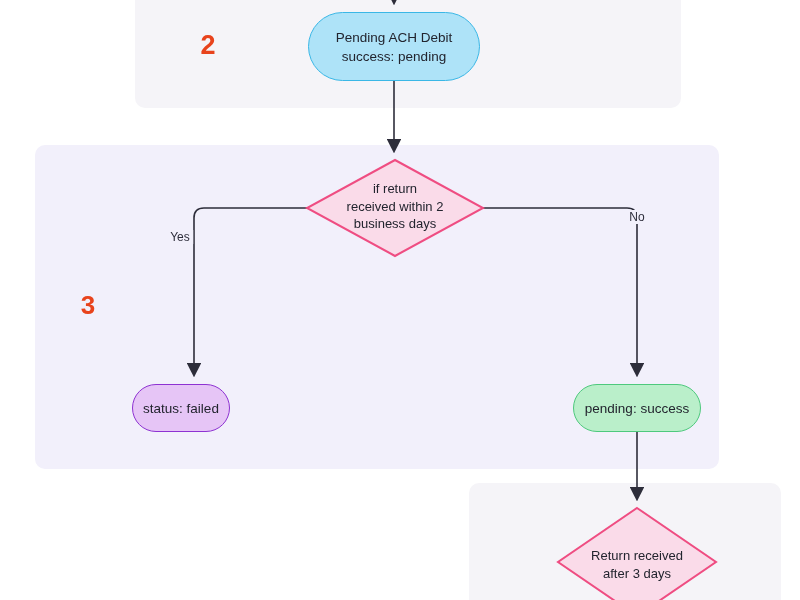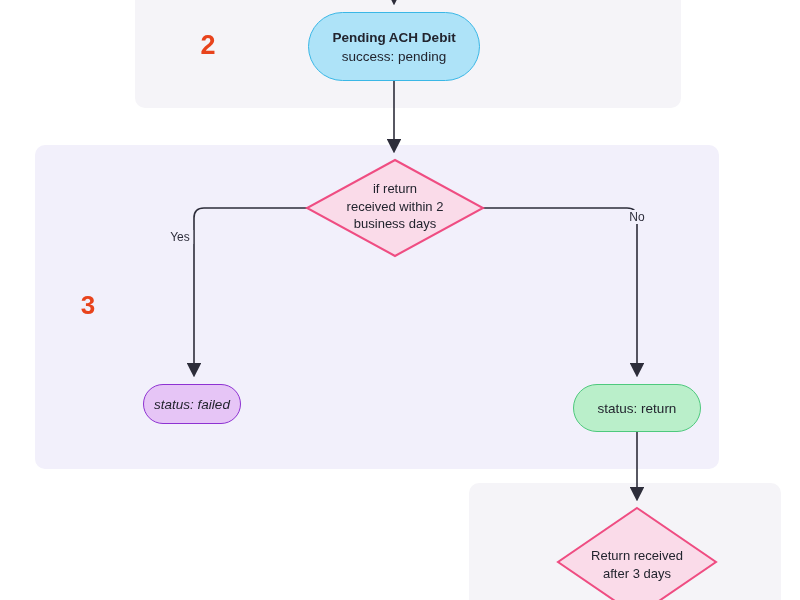--- a/index.html
+++ b/index.html
@@ -52,27 +52,26 @@
     text-align: center;
     z-index: 2;
   }
   .node-pending {
     left: 308px; top: 12px; width: 172px; height: 69px;
     border-radius: 35px;
     background: var(--pending-fill, #aee3f8);
     border: 1.5px solid var(--pending-border, #3ab7e6);
     line-height: 19px;
   }
-  .node-pending .node-title { font-weight: 700; }
+  .node-pending .node-title { font-weight: 400; }
   .node-failed {
-    left: 143px; top: 384px; width: 98px; height: 40px;
+    left: 132px; top: 384px; width: 98px; height: 48px;
     border-radius: 24px;
     background: var(--failed-fill, #e6c5f6);
     border: 1.5px solid var(--failed-border, #8e32d2);
-    font-style: italic;
   }
   .node-success {
     left: 573px; top: 384px; width: 128px; height: 48px;
     border-radius: 24px;
     background: var(--success-fill, #baefca);
     border: 1.5px solid var(--success-border, #4ec97d);
   }
 
   .edge-label {
     position: absolute;
@@ -125,19 +124,19 @@
   <div class="node node-pending">
     <div class="node-title">Pending ACH Debit</div>
     <div class="node-sub">success: pending</div>
   </div>
 
   <div class="node node-failed">
     <span>status: failed</span>
   </div>
 
   <div class="node node-success">
-    <span>status: return</span>
+    <span>pending: success</span>
   </div>
 
   <div class="edge-label label-yes">Yes</div>
   <div class="edge-label label-no">No</div>
 
 </div>
 
 </body></html>

